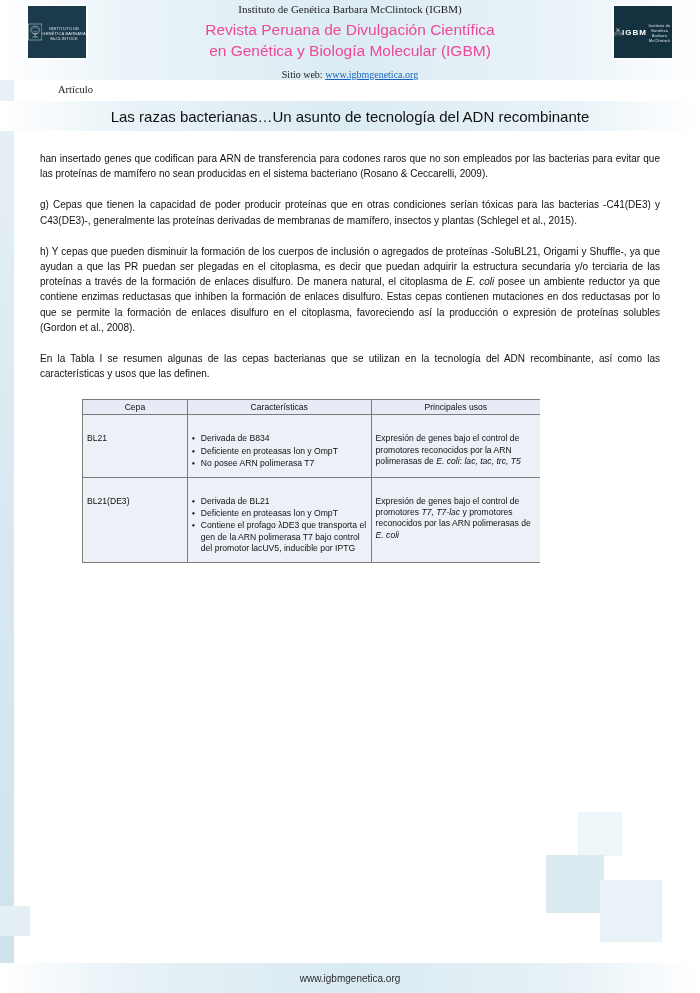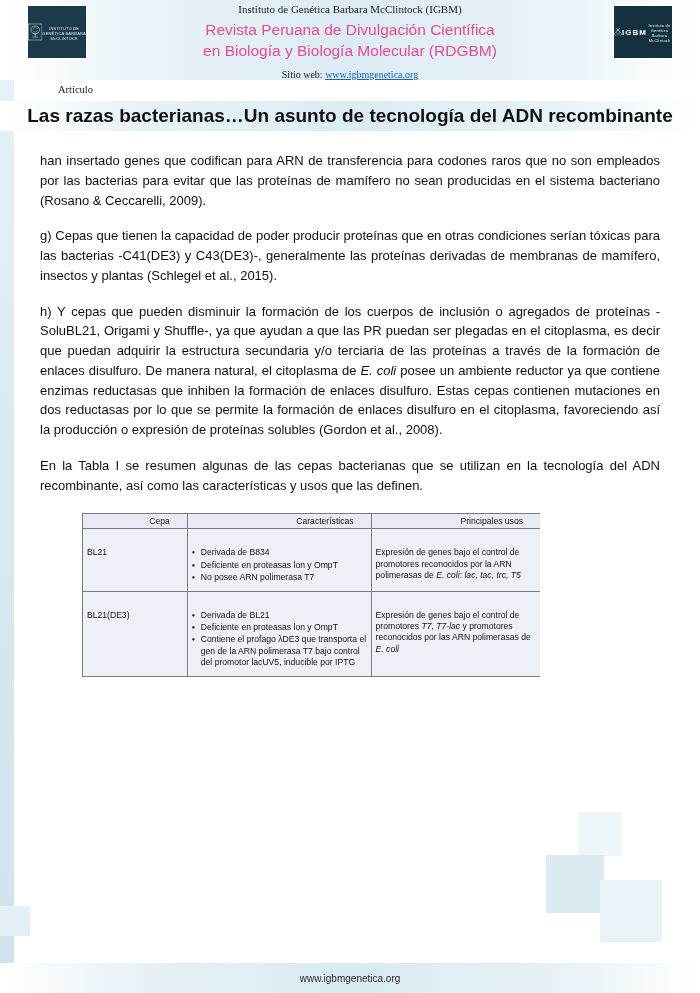--- a/index.html
+++ b/index.html
@@ -119,33 +119,33 @@
     position: relative;
     z-index: 2;
     margin-top: 6px;
     height: 30px;
     background: linear-gradient(90deg,#ffffff 0%, #e7f2f7 20%, #dcecf3 50%, #e7f2f7 80%, #ffffff 100%);
     display: flex;
     align-items: center;
     justify-content: center;
   }
   .article-title {
-    font-size: 19px;
-    font-weight: bold;
+    font-size: 15px;
+    font-weight: normal;
     color: #111111;
   }
 
   
   .content {
     position: relative;
     z-index: 2;
     margin: 20px 40px 0 40px;
   }
   .para {
-    font-size: 13px;
+    font-size: 10px;
     line-height: 1.52;
     text-align: justify;
     margin: 0 0 16px 0;
     color: #111111;
   }
   .para.tight { margin-bottom: 14px; }
   .para i { font-style: italic; }
 
   
   .table-wrap {
@@ -158,21 +158,21 @@
     border-collapse: collapse;
     width: 100%;
     font-size: 8.6px;
     color: #111111;
   }
   table.cepas th {
     border-top: 1px solid #7b7b7b;
     border-bottom: 1px solid #7b7b7b;
     background: #e8ebf5;
     font-weight: normal;
-    text-align: right;
+    text-align: center;
     padding: 2px 17px;
   }
   table.cepas td {
     border-bottom: 1px solid #7b7b7b;
     background: #eef0f8;
     vertical-align: top;
     padding: 18px 4px 6px 4px;
     line-height: 1.33;
   }
   table.cepas td.c1 { width: 92px; }
@@ -250,21 +250,21 @@
       <path d="M17 24 L17 32 M17 27 L12 22 M17 27 L22 22" stroke="#ffffff" stroke-width="1.1" fill="none"></path>
       <path d="M10 32 L24 32" stroke="#ffffff" stroke-width="1.1"></path>
       <path d="M11 12 q6 -6 12 0 M11 17 q6 6 12 0" stroke="#ffffff" stroke-width=".8" fill="none"></path>
     </svg>
     <div class="logo-caption">INSTITUTO DE GENÉTICA BARBARA McCLINTOCK</div>
   </div>
 
   <div class="header-center">
     <div class="inst-name">Instituto de Genética Barbara McClintock (IGBM)</div>
     <div class="journal-title">Revista Peruana de Divulgación Científica</div>
-    <div class="journal-title">en Biología y Biología Molecular (RDGBM)</div>
+    <div class="journal-title">en Genética y Biología Molecular (IGBM)</div>
   </div>
 
   <div class="logo-right">
     <svg width="26" height="28" viewBox="0 0 26 28">
       <path d="M7 2 q12 6 0 12 q-12 6 0 12" stroke="#ffffff" stroke-width="1.2" fill="none"></path>
       <path d="M19 2 q-12 6 0 12 q12 6 0 12" stroke="#ffffff" stroke-width="1.2" fill="none"></path>
       <path d="M8 5 L18 5 M6 9 L20 9 M6 14 L20 14 M6 19 L20 19 M8 23 L18 23" stroke="#ffffff" stroke-width=".8"></path>
     </svg>
     <div class="logo-word">IGBM</div>
     <div class="logo-caption">Instituto de Genética Barbara McClintock</div>

